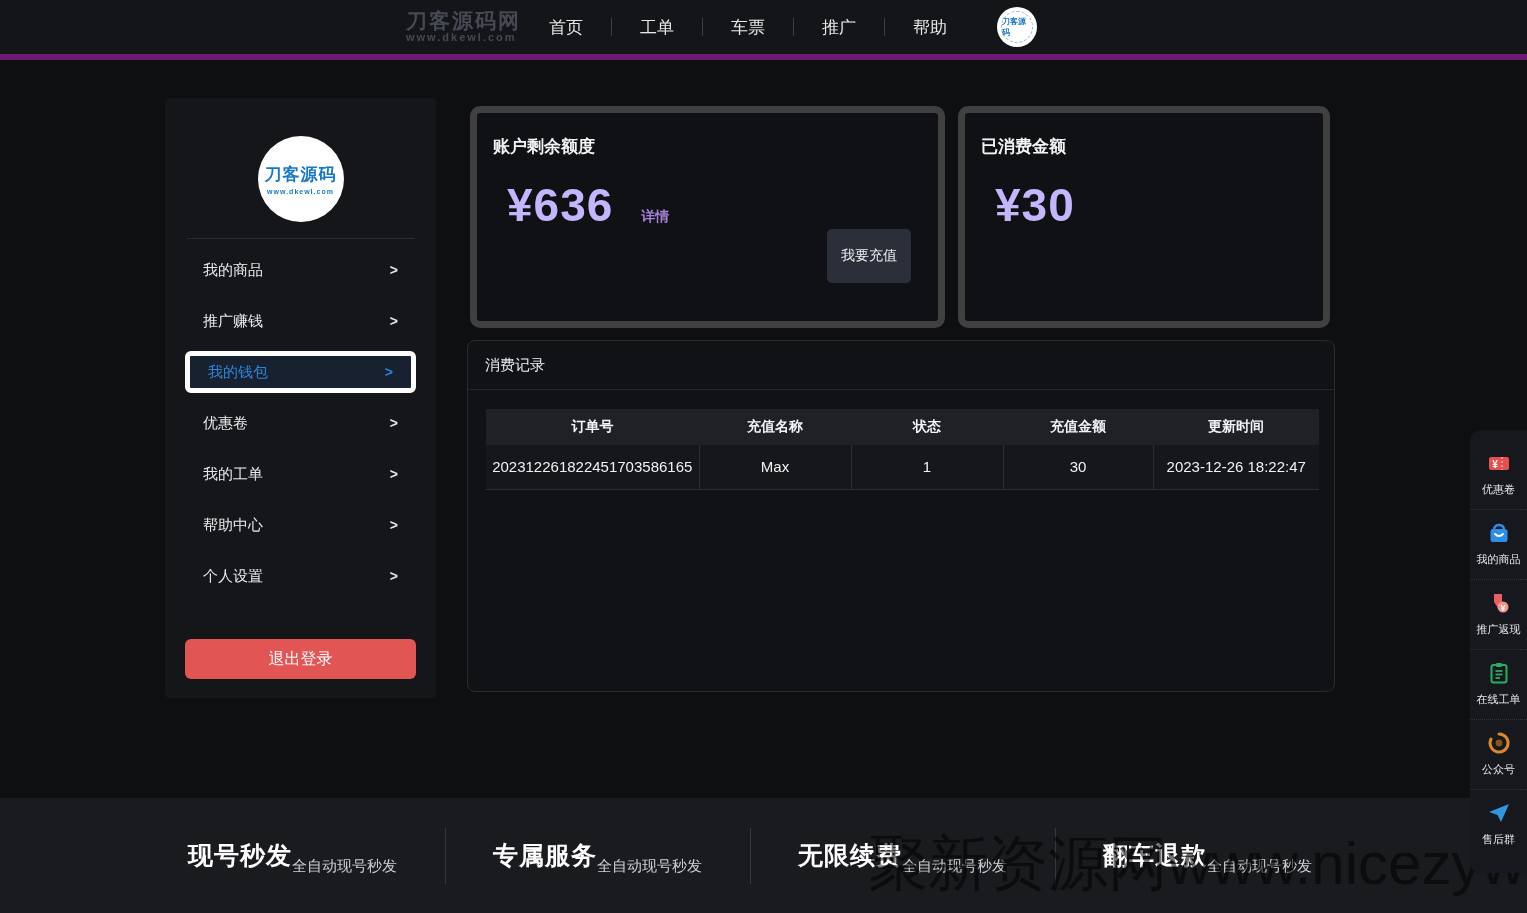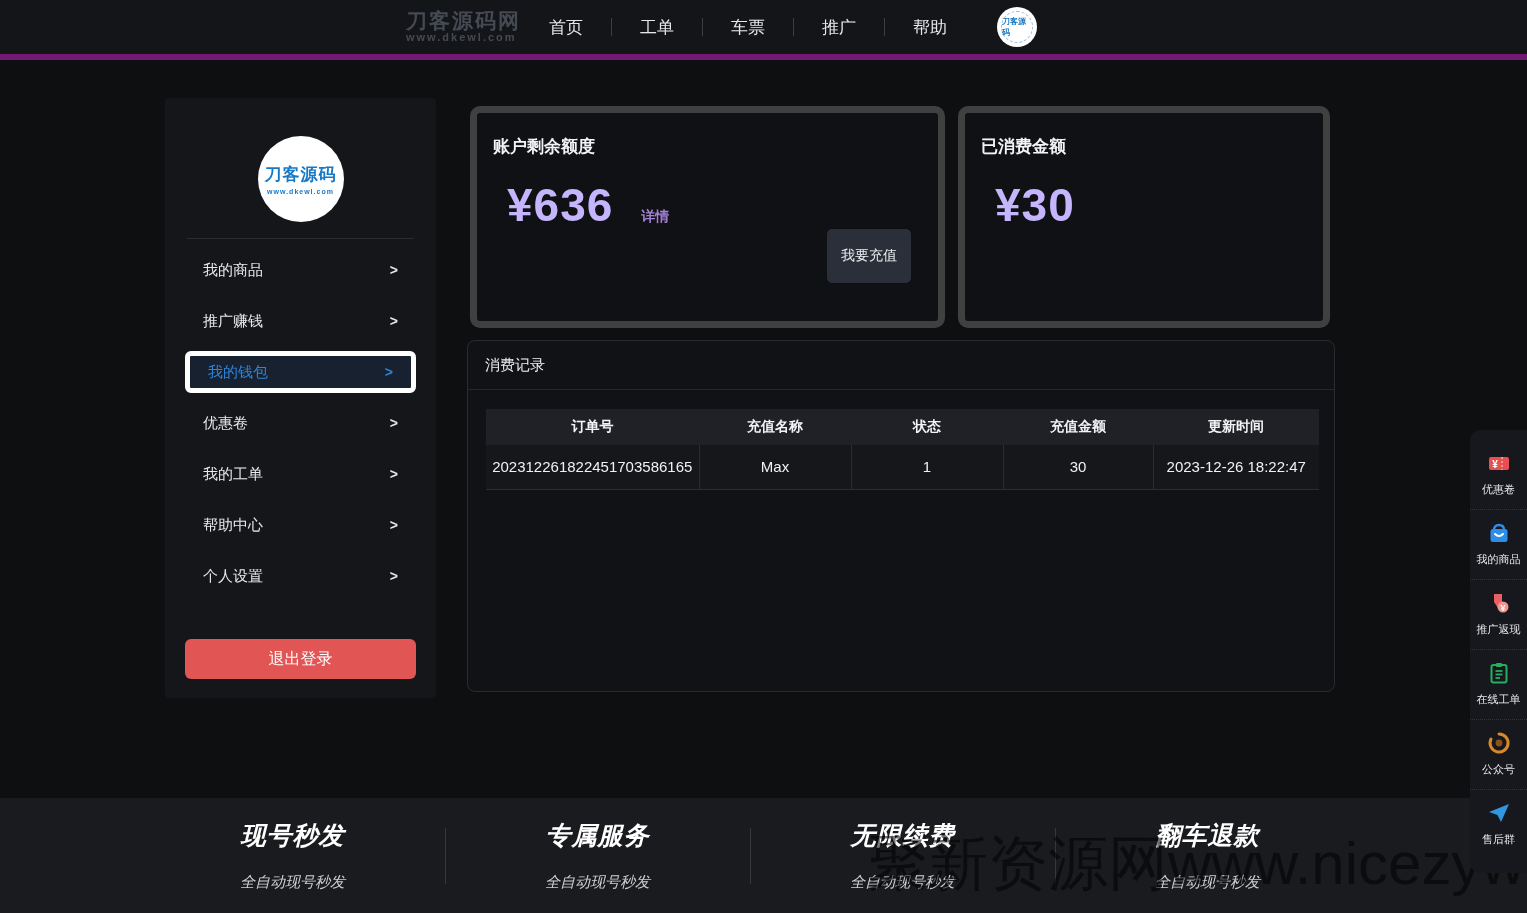--- a/index.html
+++ b/index.html
@@ -71,22 +71,22 @@
   .float-menu { position:absolute; right:0; top:430px; width:57px; background:#17181d;
     border-radius:10px 0 0 10px; padding:10px 0 14px; z-index:9; }
   .float-item { display:flex; flex-direction:column; align-items:center; padding:11px 0 12px; cursor:pointer; }
   .float-item + .float-item { border-top:1px dotted #33343a; }
   .float-item .ficon { width:24px; height:24px; display:block; }
   .float-item .flabel { color:#e9eaec; font-size:11px; margin-top:7px; white-space:nowrap; }
 
   
   .footer { position:absolute; left:0; top:798px; width:1527px; height:115px; background:#1a1b1f; }
   .features { position:absolute; left:140px; top:0; width:1220px; height:115px; display:flex; }
-  .feature { flex:1; display:flex; flex-direction:column; align-items:center; justify-content:center;
-    position:relative;font-style:italic; }
+  .feature { flex:1; display:flex; align-items:center; justify-content:center;
+    position:relative; }
   .feature + .feature::before { content:""; position:absolute; left:0; top:30px; width:1px; height:56px;
     background:#36373c; }
   .feature-title { color:#ffffff; font-size:25px; font-weight:bold; letter-spacing:1px; }
   .feature-sub { color:#cfd0d3; font-size:15px; margin-top:21px; }
   .watermark { position:absolute; left:868px; top:26px; color:rgba(0,0,0,0.55); font-size:60px;
     white-space:nowrap; pointer-events:none; }
 </style>
 </head>
 <body>
 

